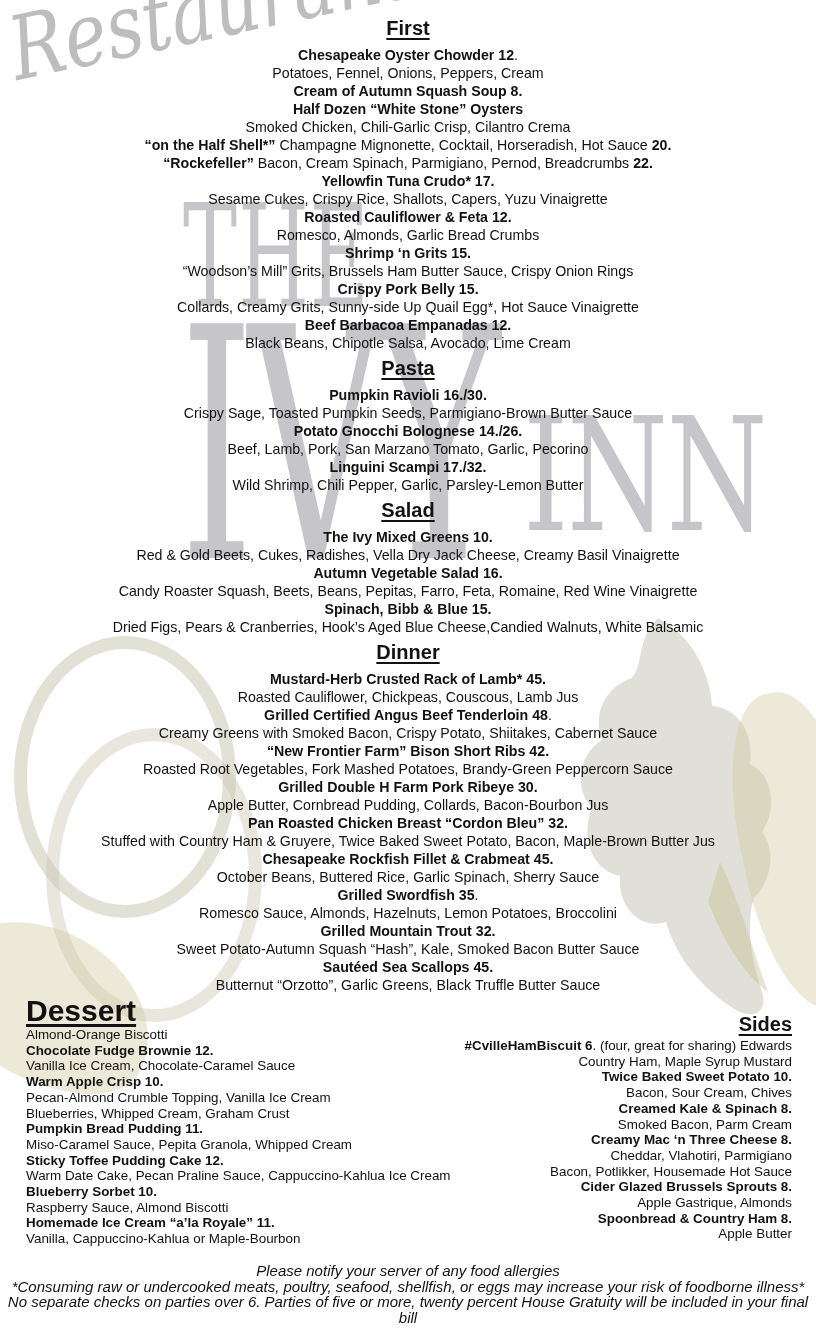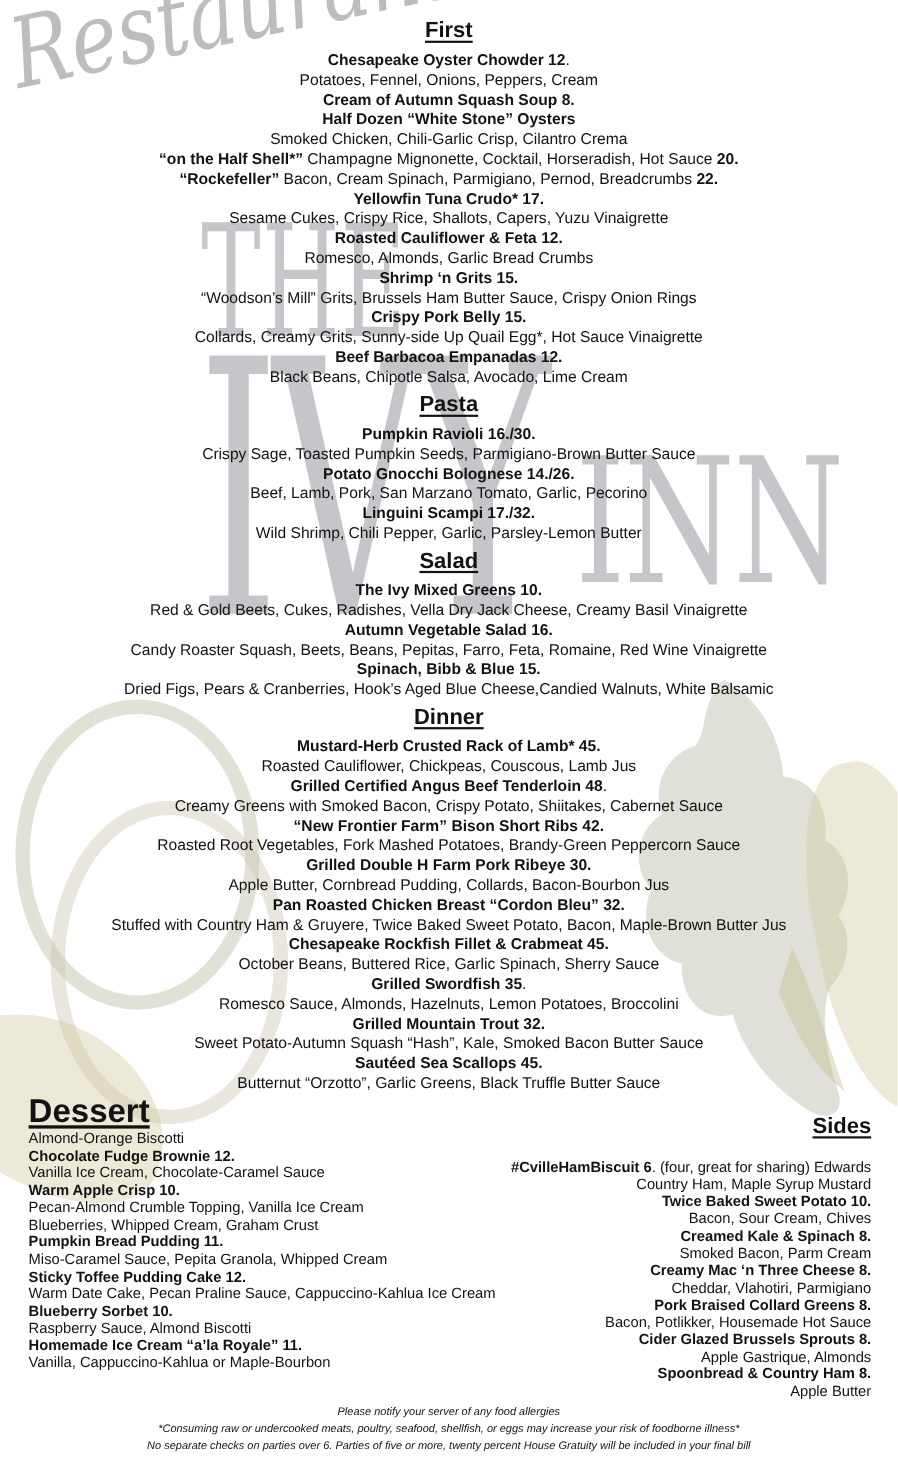--- a/index.html
+++ b/index.html
@@ -29,23 +29,23 @@
   .top-section{text-align:center;}
   .section-title{font-size:20px;font-weight:bold;text-decoration:underline;
                  text-underline-offset:3px;margin:4px 10px 6px;line-height:24px;}
   .line{font-size:14.2px;line-height:18px;white-space:nowrap;}
   .b{font-weight:bold;}
   .bottom-row{display:flex;justify-content:space-between;align-items:flex-start;
               padding:4px 24px 0 26px;}
   .col-left{text-align:left;}
   .col-right{text-align:right;padding-top:15px;}
   .col-left .section-title{font-size:30px;margin:0 0 3px;line-height:26px;}
-  .col-right .section-title{font-size:20px;margin:0 0 18px;line-height:22px;}
+  .col-right .section-title{font-size:20px;margin:0 0 3px;line-height:22px;}
   .bottom-row .line{font-size:13.4px;line-height:15.7px;}
-  .notes{text-align:center;font-style:italic;font-size:10px;line-height:15.8px;margin-top:3px;}
+  .notes{text-align:center;font-style:italic;font-size:15px;line-height:15.8px;margin-top:16px;}
 </style>
 </head>
 <body>
 
 <div class="page">
 
   <div class="watermark">
     <div class="wm-word wm-the">THE</div>
     <div class="wm-word wm-ivy">IVY</div>
     <div class="wm-word wm-inn">INN</div>
@@ -145,21 +145,20 @@
       <section class="col-right">
           <h2 class="section-title">Sides</h2>
           <div class="line"><span class="b">#CvilleHamBiscuit 6</span><span>. (four, great for sharing) Edwards</span></div>
           <div class="line"><span>Country Ham, Maple Syrup Mustard</span></div>
           <div class="line"><span class="b">Twice Baked Sweet Potato 10.</span></div>
           <div class="line"><span>Bacon, Sour Cream, Chives</span></div>
           <div class="line"><span class="b">Creamed Kale &amp; Spinach 8.</span></div>
           <div class="line"><span>Smoked Bacon, Parm Cream</span></div>
           <div class="line"><span class="b">Creamy Mac ‘n Three Cheese 8.</span></div>
           <div class="line"><span>Cheddar, Vlahotiri, Parmigiano</span></div>
-          <div class="line"><span class="b">Pork Braised Collard Greens 8.</span></div>
           <div class="line"><span>Bacon, Potlikker, Housemade Hot Sauce</span></div>
           <div class="line"><span class="b">Cider Glazed Brussels Sprouts 8.</span></div>
           <div class="line"><span>Apple Gastrique, Almonds</span></div>
           <div class="line"><span class="b">Spoonbread &amp; Country Ham 8.</span></div>
           <div class="line"><span>Apple Butter</span></div>
         </section>
     </div>
 
     <footer class="notes" id="footer-notes">
         <div>Please notify your server of any food allergies</div>

